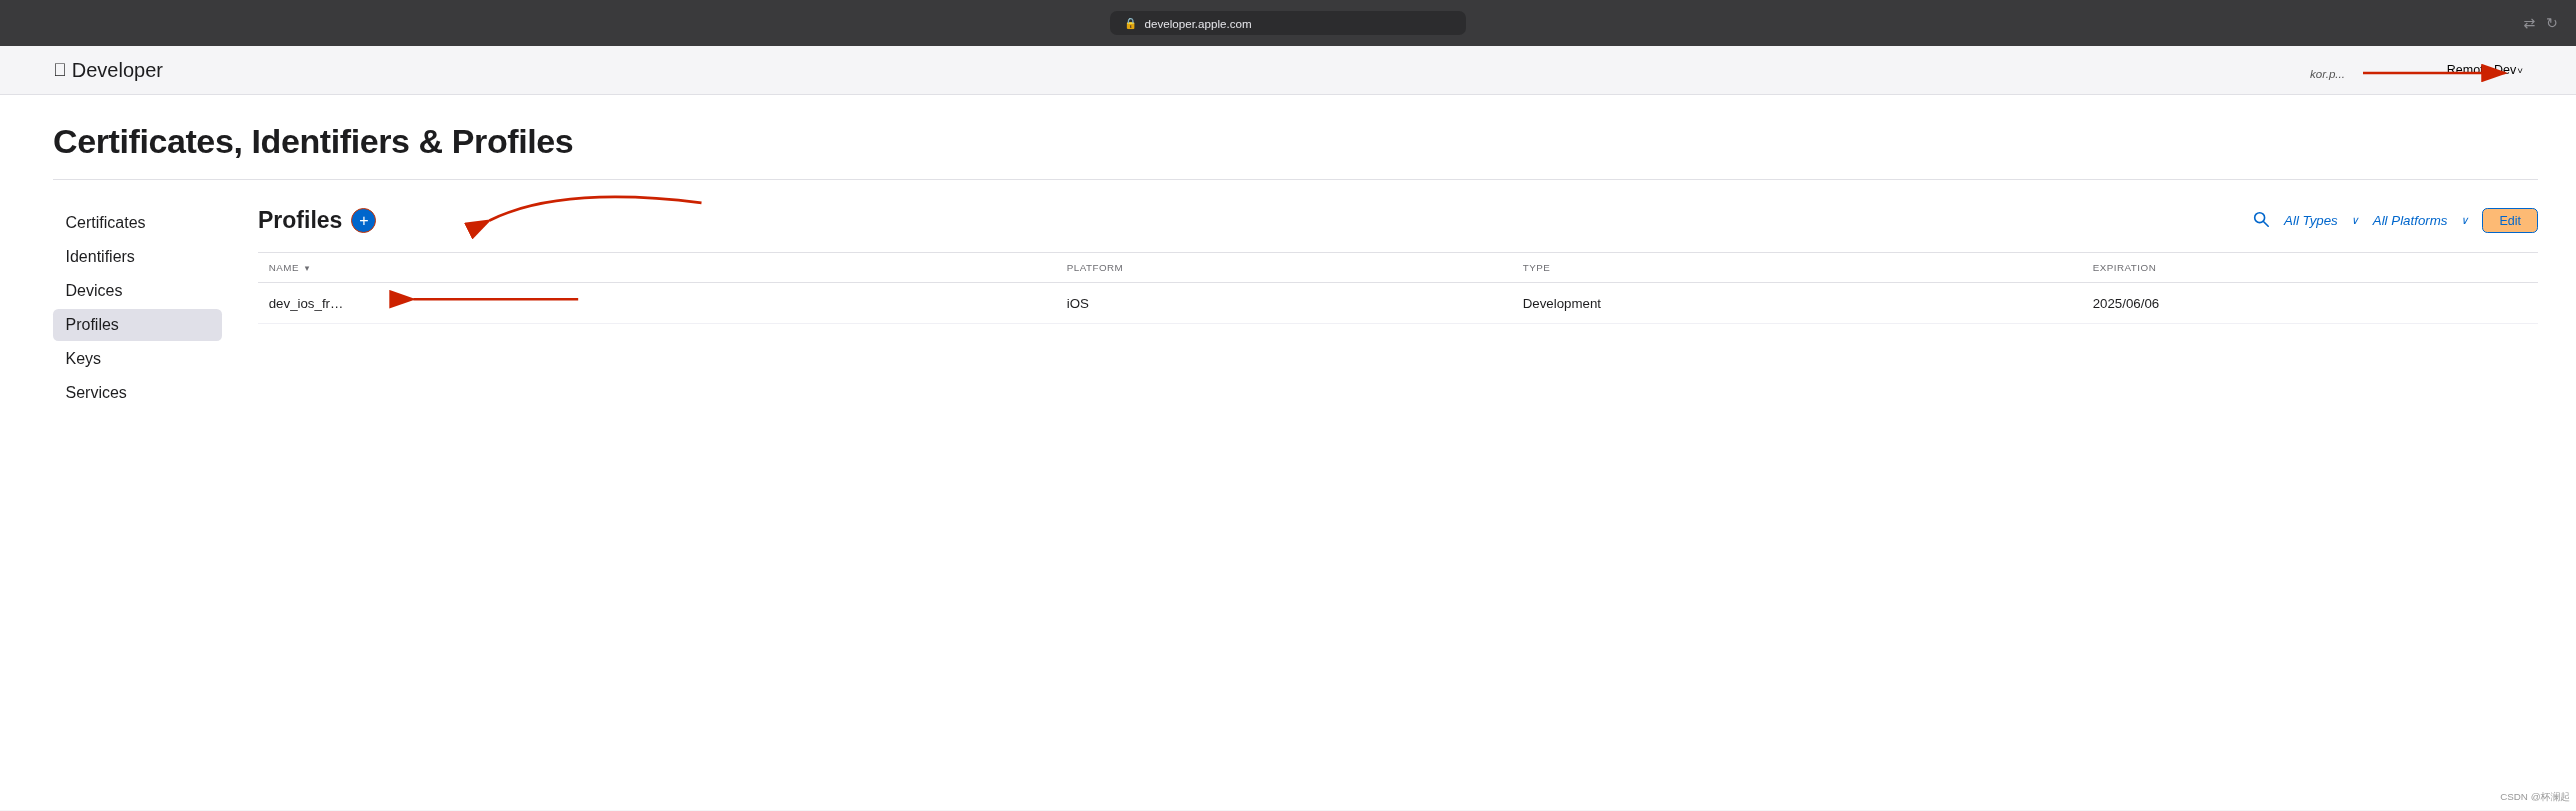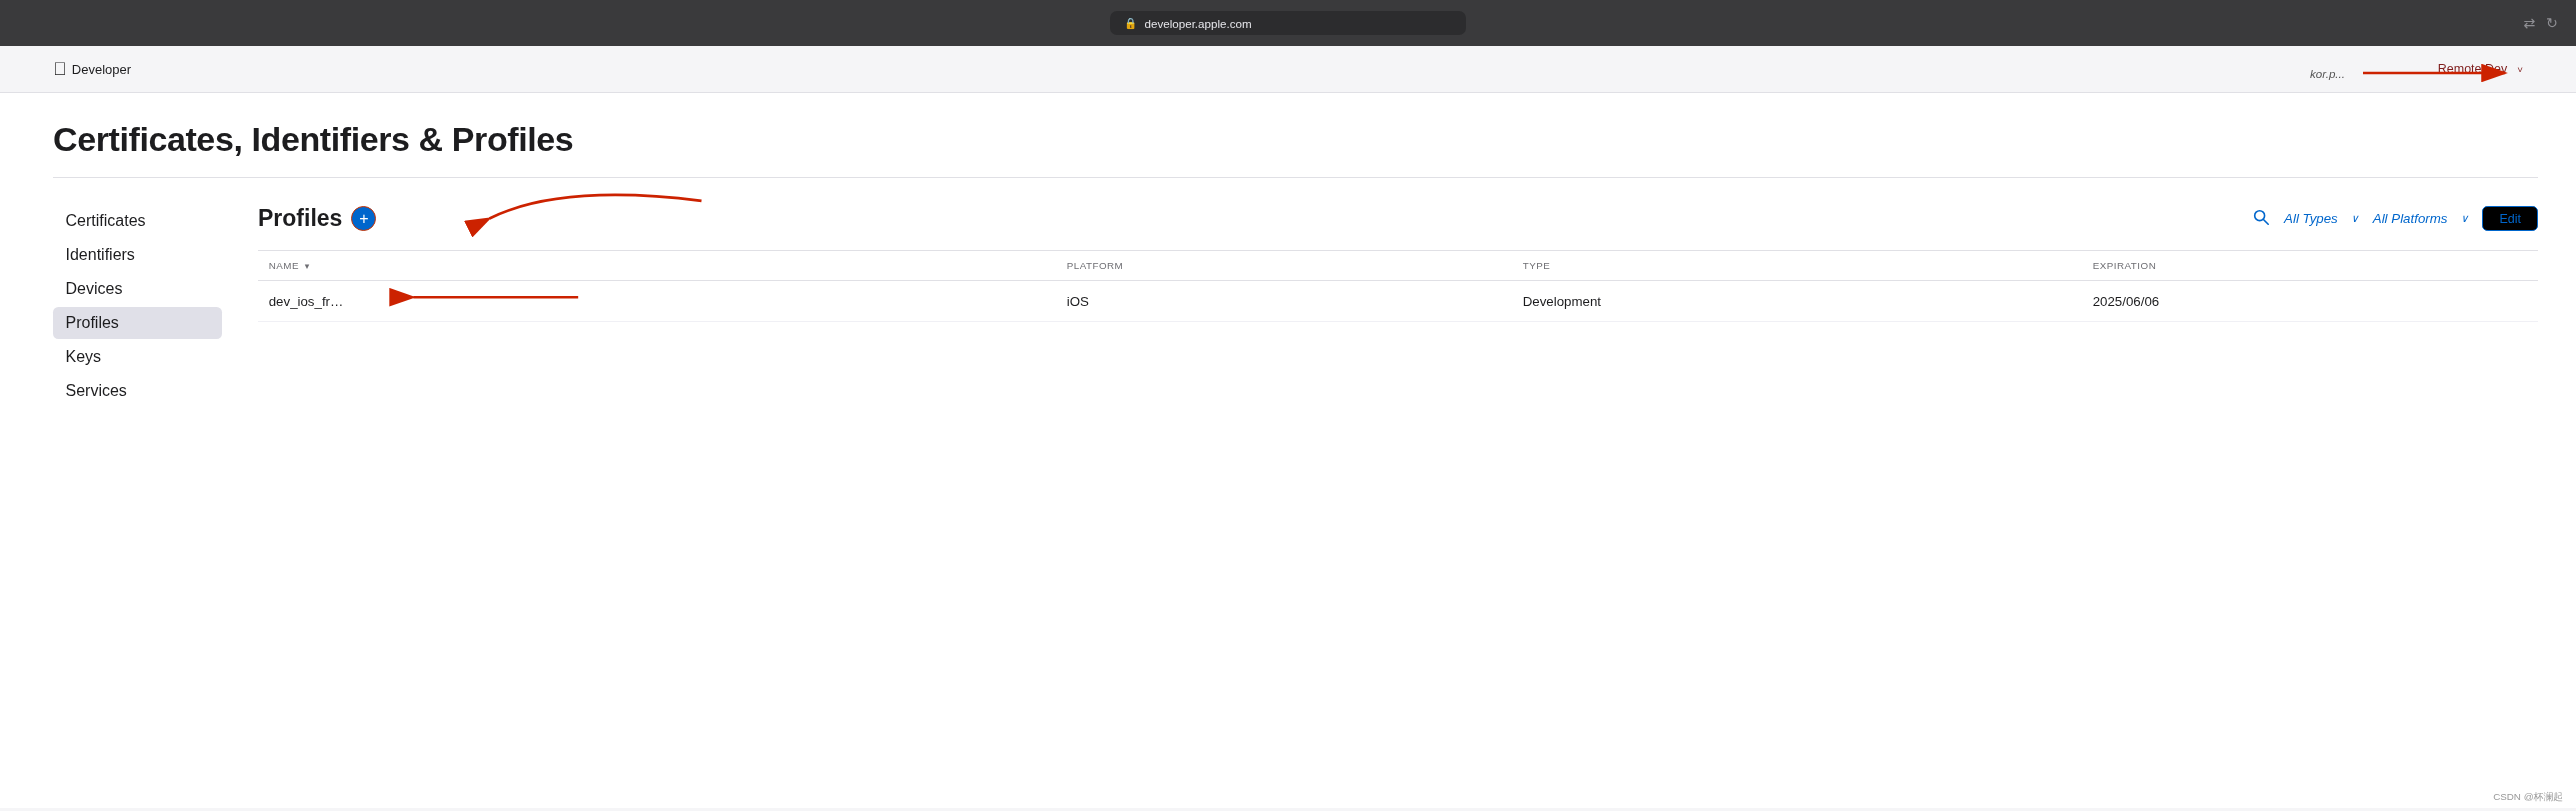--- a/index.html
+++ b/index.html
@@ -60,30 +60,30 @@
     .apple-logo-area {
       display: flex;
       align-items: center;
       gap: 5.3px;
     }
     .apple-logo {
       font-size: 18px;
       color: #1d1d1f;
     }
     .developer-label {
-      font-size: 13px;
+      font-size: 20px;
       color: #1d1d1f;
       font-weight: 400;
     }
     .remote-dev-link {
-      color: #7f1d1d;
+      color: #000000;
       font-size: 12.5px;
       display: flex;
       align-items: center;
-      gap: 10px;
+      gap: 1px;
     }
     .remote-dev-link .chevron {
       font-size: 9.8px;
     }
 
     
     .page-content {
       background: #fff;
       min-height: calc(100vh - 46px - 50px);
       padding: 0 38px 36px 53px;
@@ -196,21 +196,21 @@
     }
     .filter-dropdown .chevron-down {
       font-size: 10.7px;
     }
     .edit-button {
       border: 1.3px solid #0066cc;
       border-radius: 5.3px;
       padding: 4.4px 16px;
       color: #0066cc;
       font-size: 12.5px;
-      background: #000000;
+      background: #fdba74;
       cursor: pointer;
       text-align: right;
     }
 
     
     .profiles-table {
       width: 100%;
       border-collapse: collapse;
     }
     .profiles-table thead tr {
@@ -241,21 +241,21 @@
     .name-sort-icon {
       font-size: 9px;
       color: #6e6e73;
       margin-left: 2.7px;
     }
 
     
     .csdn-watermark {
       position: fixed;
       bottom: 7.1px;
-      right: 13px;
+      right: 6px;
       font-size: 9.8px;
       color: #999;
     }
   </style>
 </head>
 <body>
 
 <div class="browser-chrome">
   <div class="address-bar">
     <span class="lock-icon">🔒</span>

